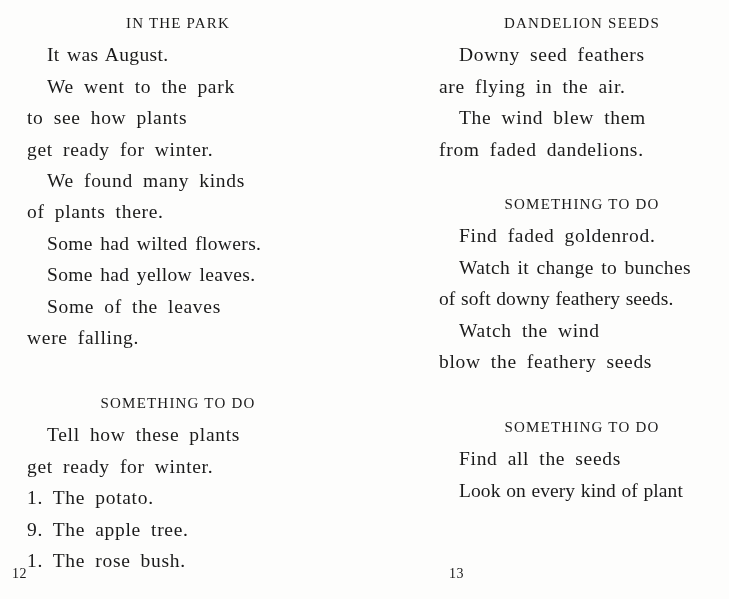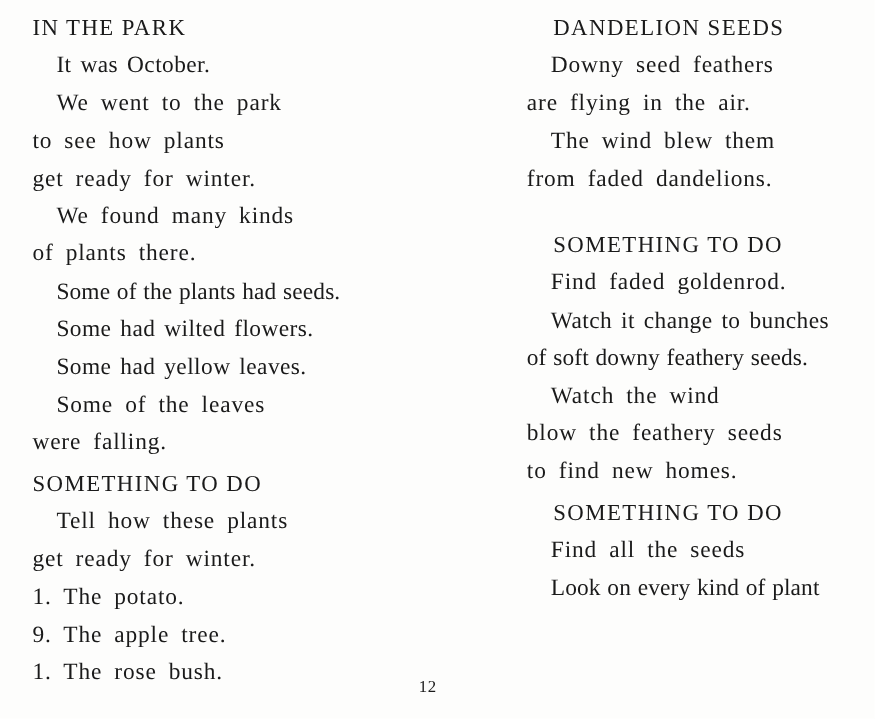--- a/index.html
+++ b/index.html
@@ -33,23 +33,23 @@
 
   .text-block {
     position: absolute;
     left: 0;
     right: 0;
   }
   .page-left  .text-block { padding-left: 27px; padding-right: 8px; }
   .page-right .text-block { padding-left: 74px; padding-right: 26px; }
 
   .heading {
-    font-size: 19px;
+    font-size: 15px;
     letter-spacing: 1.2px;
-    text-align: left;
+    text-align: center;
     white-space: nowrap;
     line-height: 31.4px;
     height: 31.4px;
   }
   .page-left .heading { padding-right: 27px; }
   .page-right .heading { padding-right: 0px; padding-left: 22px; }
 
   .line {
     font-size: 19.5px;
     line-height: 31.4px;
@@ -58,44 +58,43 @@
     letter-spacing: 0.35px;
     word-spacing: 2.2px;
   }
   .line.indent { text-indent: 20px; }
   .line.tight { letter-spacing: 0.1px; word-spacing: 0.6px; }
   .line.wide  { letter-spacing: 0.7px; word-spacing: 4.5px; }
 
   .folio {
     position: absolute;
     font-size: 14px;
-    text-align: right;
+    text-align: left;
     letter-spacing: 0.5px;
     width: 100%;
-    left: 0;
+    left: 12px;
   }
   .page-left .folio  { top: 566px; padding-right: 3px; }
   .page-right .folio { top: 566px; padding-left: 72px; }
 </style>
 </head>
 <body>
 
 <div class="page-spread">
 
   <div class="page page-left">
 
     <div class="text-block" style="top: 8px;">
       <div class="heading">IN THE PARK</div>
-      <div class="line indent">It was October.</div>
+      <div class="line indent">It was August.</div>
       <div class="line indent wide">We went to the park</div>
       <div class="line wide">to see how plants</div>
       <div class="line wide">get ready for winter.</div>
       <div class="line indent wide">We found many kinds</div>
       <div class="line wide">of plants there.</div>
-      <div class="line indent tight">Some of the plants had seeds.</div>
       <div class="line indent">Some had wilted flowers.</div>
       <div class="line indent">Some had yellow leaves.</div>
       <div class="line indent wide">Some of the leaves</div>
       <div class="line wide">were falling.</div>
     </div>
 
     <div class="text-block" style="top: 388px;">
       <div class="heading">SOMETHING TO DO</div>
       <div class="line indent wide">Tell how these plants</div>
       <div class="line wide">get ready for winter.</div>
@@ -117,21 +116,20 @@
       <div class="line wide">from faded dandelions.</div>
     </div>
 
     <div class="text-block" style="top: 189px;">
       <div class="heading">SOMETHING TO DO</div>
       <div class="line indent wide">Find faded goldenrod.</div>
       <div class="line indent">Watch it change to bunches</div>
       <div class="line tight">of soft downy feathery seeds.</div>
       <div class="line indent wide">Watch the wind</div>
       <div class="line wide">blow the feathery seeds</div>
-      <div class="line wide">to find new homes.</div>
     </div>
 
     <div class="text-block" style="top: 412px;">
       <div class="heading">SOMETHING TO DO</div>
       <div class="line indent wide">Find all the seeds</div>
       <div class="line indent tight">Look on every kind of plant</div>
     </div>
 
     <div class="folio">13</div>
   </div>

